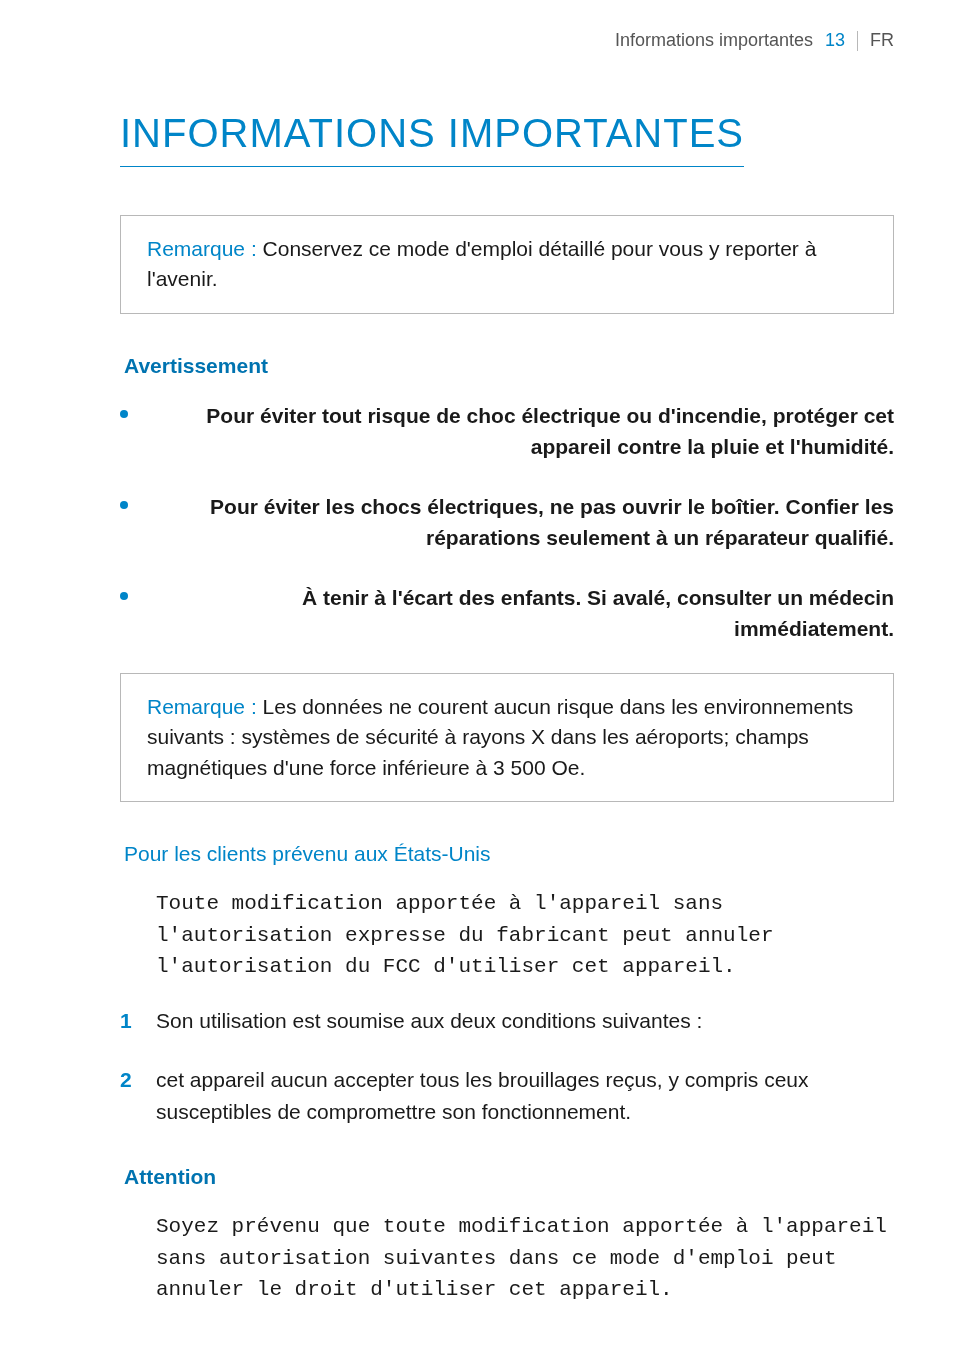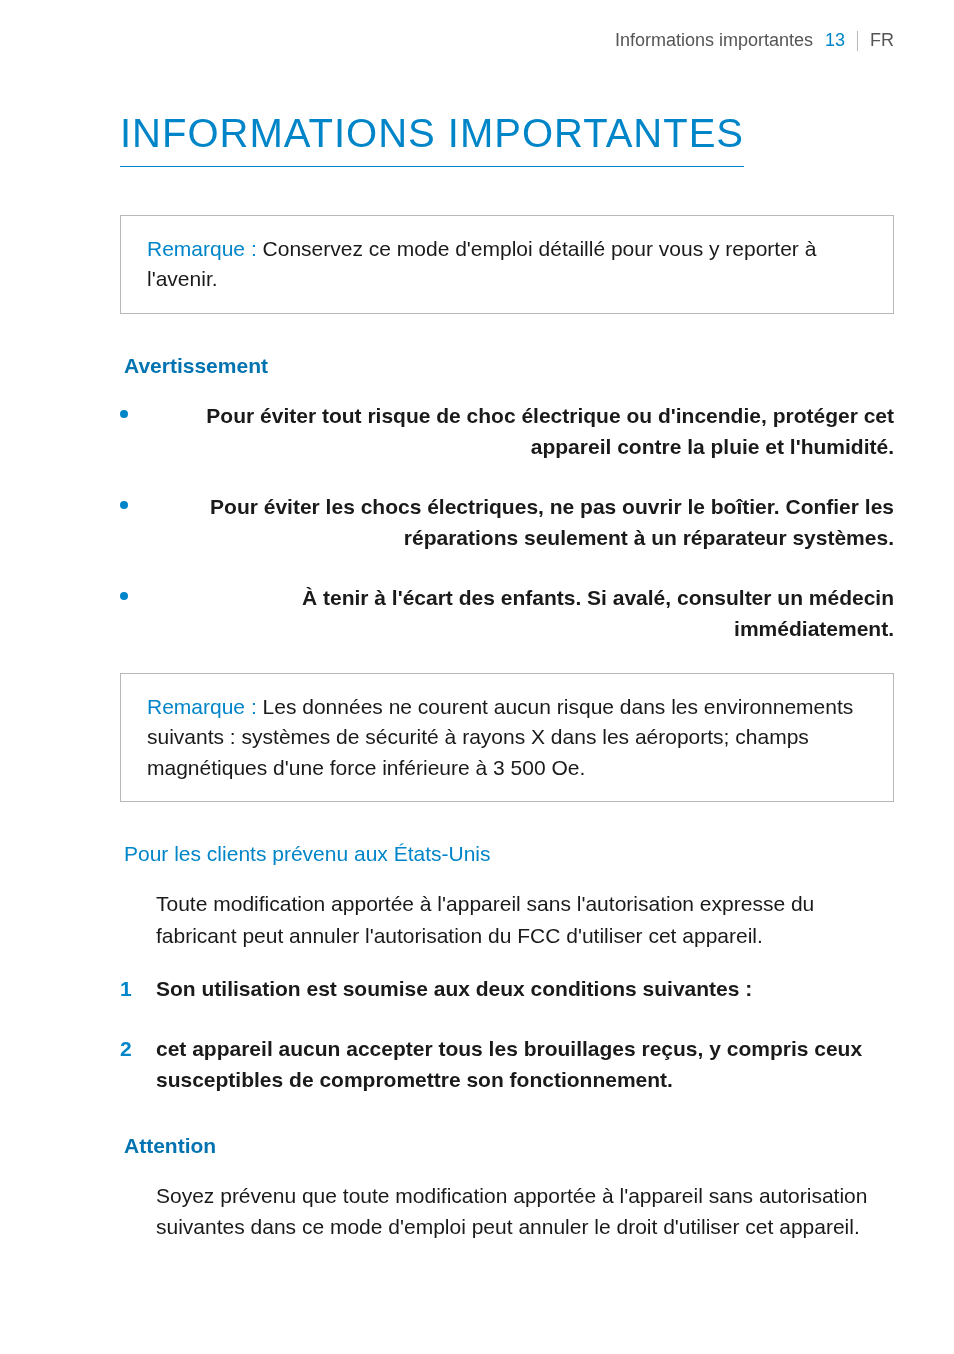--- a/index.html
+++ b/index.html
@@ -92,35 +92,35 @@
     top: 10px;
     width: 8px;
     height: 8px;
     border-radius: 50%;
     background: var(--blue);
   }
   .body-text {
     font-size: 21px;
     line-height: 1.5;
     margin: 0 0 22px 36px;
+    font-family: Liberation Mono, monospace;
   }
   ol.numbered {
     list-style: none;
     counter-reset: item;
     margin: 0;
     padding: 0;
   }
   ol.numbered li {
     position: relative;
     counter-increment: item;
     padding-left: 36px;
     font-size: 21px;
     line-height: 1.5;
     margin-bottom: 28px;
-    font-weight: bold;
   }
   ol.numbered li::before {
     content: counter(item);
     position: absolute;
     left: 0;
     top: 0;
     color: var(--blue);
     font-weight: 700;
     font-size: 21px;
   }
@@ -147,21 +147,21 @@
 
     <div class="note-box">
       <span class="note-label">Remarque :</span>
       <span>Conservez ce mode d'emploi détaillé pour vous y reporter à l'avenir.</span>
     </div>
 
     <h2 class="section-head">Avertissement</h2>
 
     <ul class="bullets">
       <li>Pour éviter tout risque de choc électrique ou d'incendie, protéger cet appareil contre la pluie et l'humidité.</li>
-      <li>Pour éviter les chocs électriques, ne pas ouvrir le boîtier. Confier les réparations seulement à un réparateur systèmes.</li>
+      <li>Pour éviter les chocs électriques, ne pas ouvrir le boîtier. Confier les réparations seulement à un réparateur qualifié.</li>
       <li>À tenir à l'écart des enfants. Si avalé, consulter un médecin immédiatement.</li>
     </ul>
 
     <div class="note-box">
       <span class="note-label">Remarque :</span>
       <span>Les données ne courent aucun risque dans les environnements suivants : systèmes de sécurité à rayons X dans les aéroports; champs magnétiques d'une force inférieure à 3 500 Oe.</span>
     </div>
 
     <h2 class="section-head light">Pour les clients prévenu aux États-Unis</h2>
 

